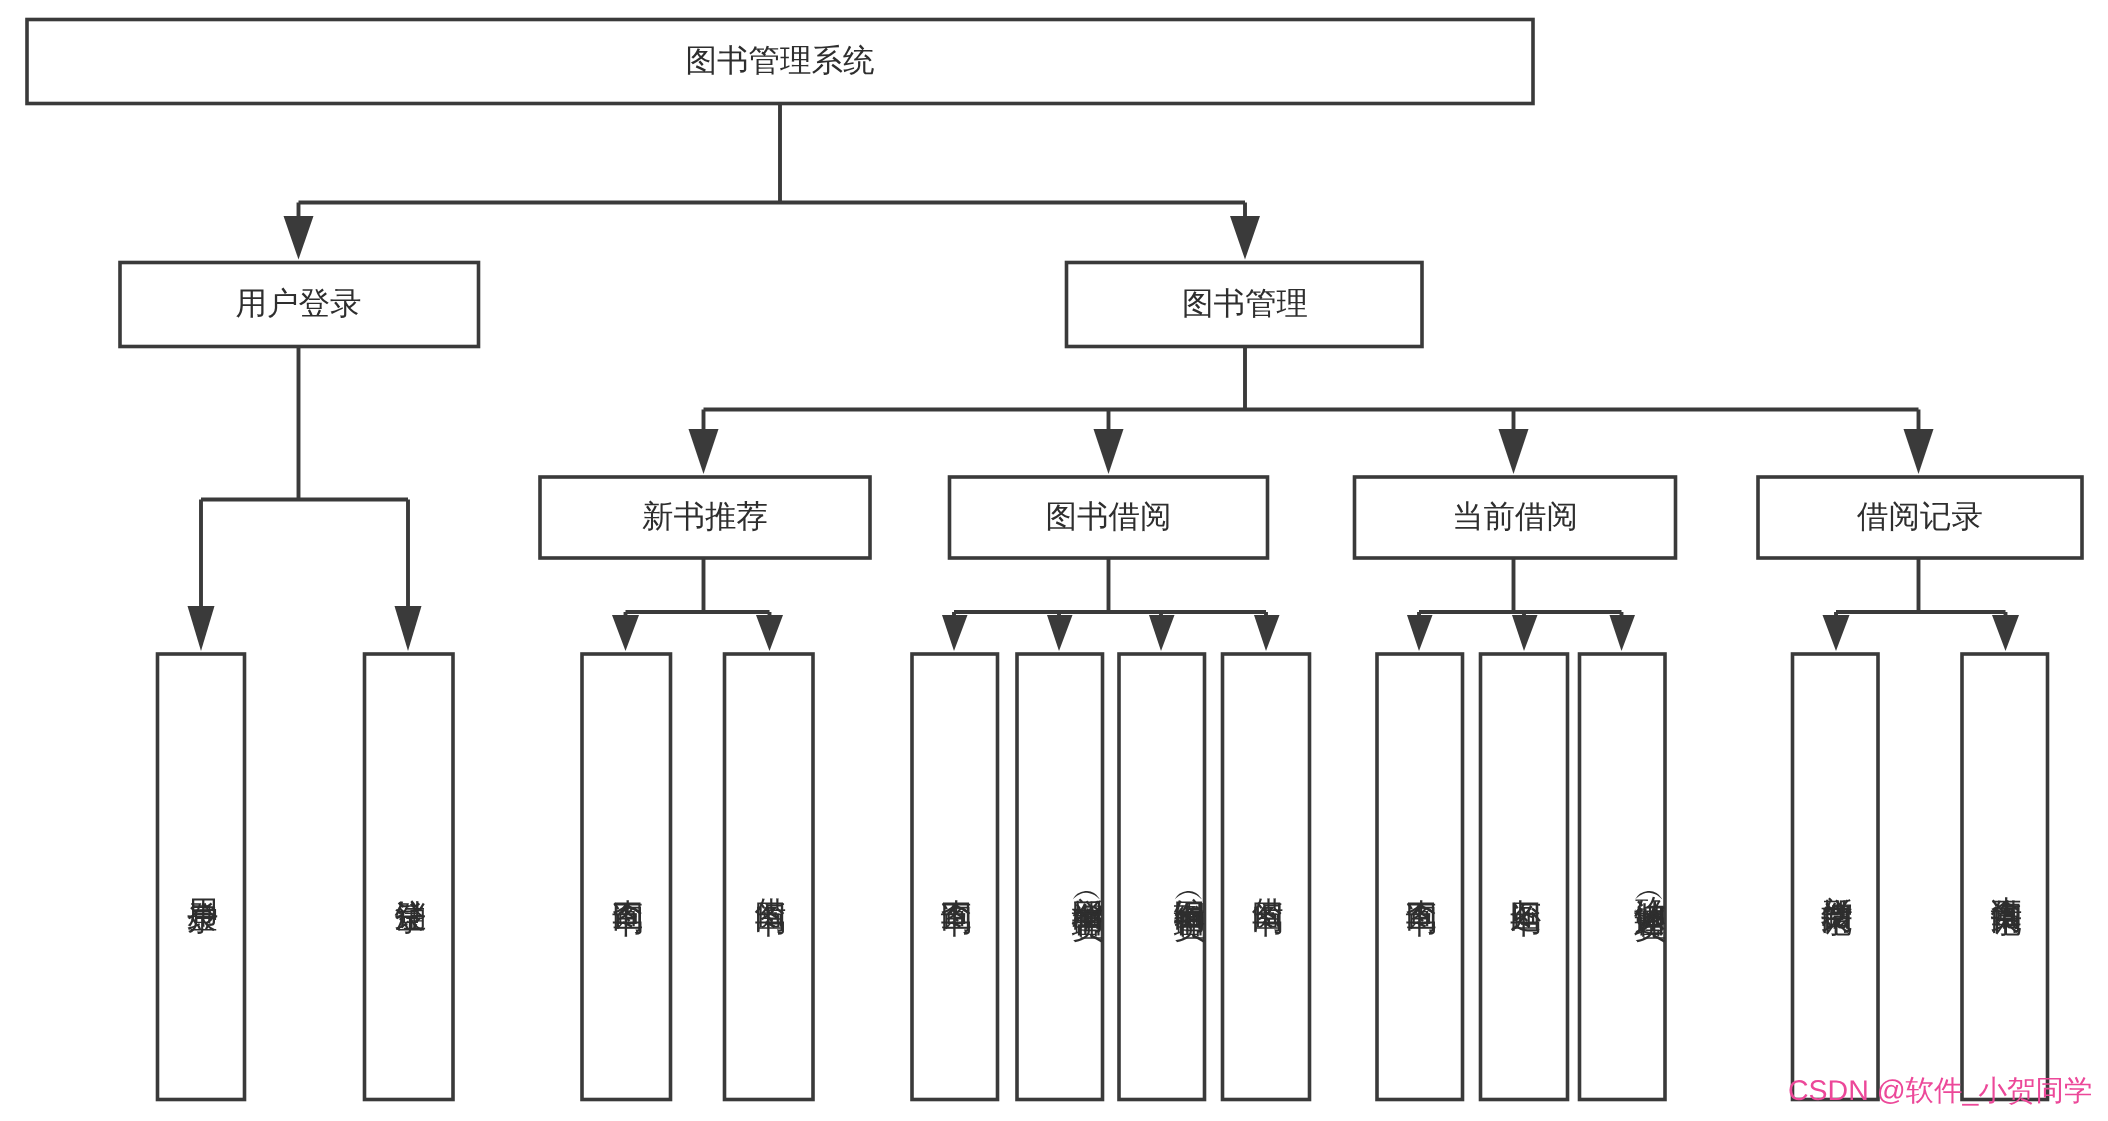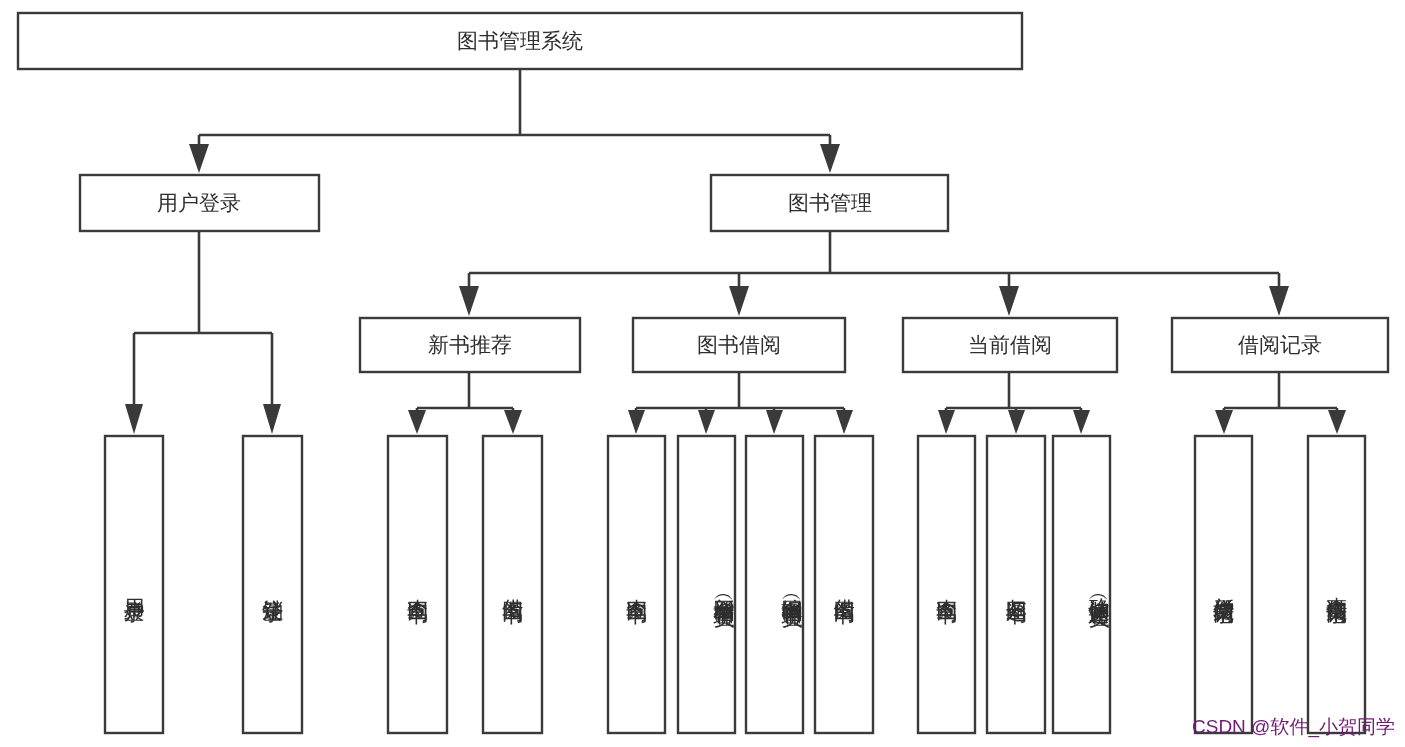--- a/index.html
+++ b/index.html
@@ -64,21 +64,21 @@
     align-items: flex-start;
     justify-content: center;
   }
   .node-label-v.centered {
     align-items: center;
   }
   .watermark {
     position: absolute;
     font-family: "Liberation Sans", "DejaVu Sans", sans-serif;
     font-size: 19px;
-    color: #701a75;
+    color: #ec4899;
     white-space: nowrap;
     user-select: none;
   }
 </style>
 </head>
 <body>
 
 <div id="diagram-root">
 
   <svg id="tree-svg" viewBox="0 0 1405 747">

